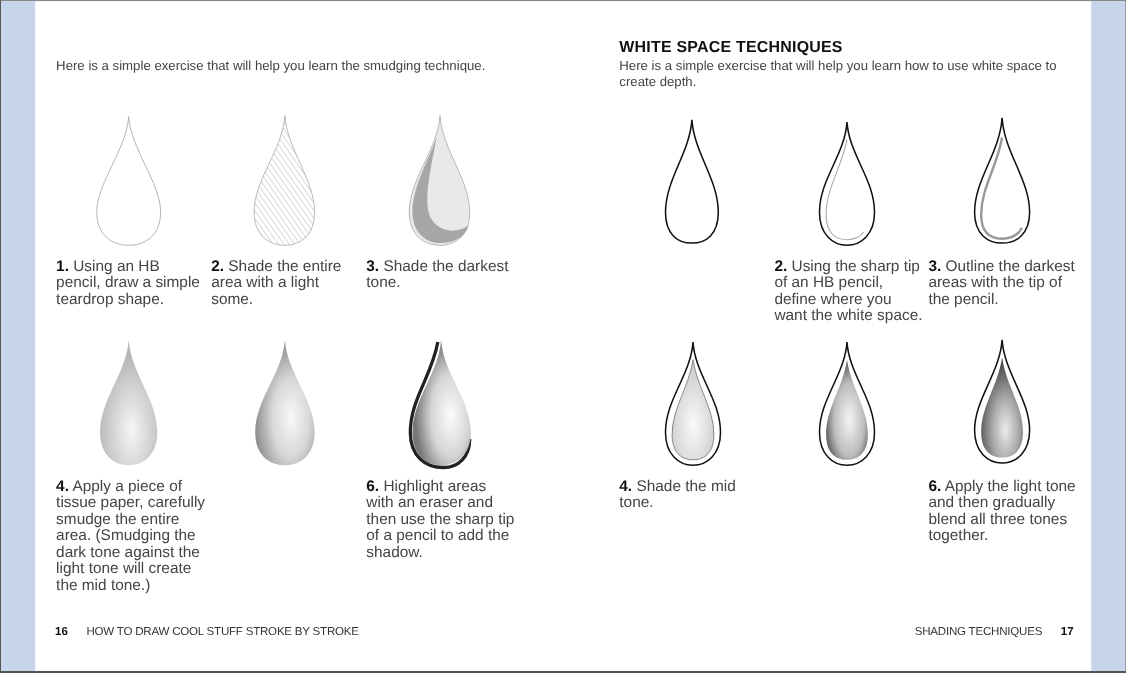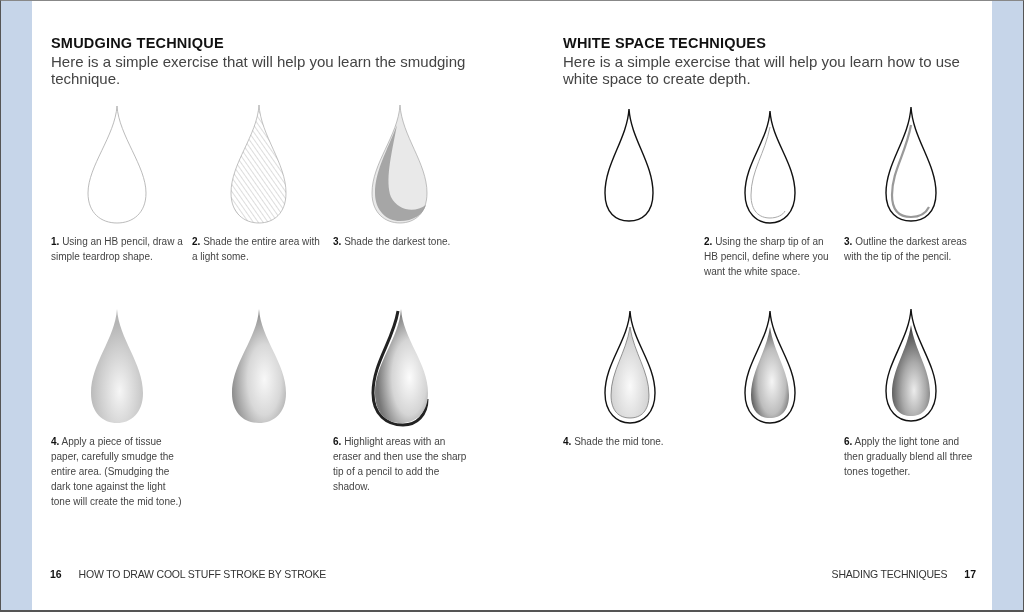--- a/index.html
+++ b/index.html
@@ -23,51 +23,50 @@
     .page.left { left: 31px; width: 480px; }
     .page.right { left: 511px; width: 480px; }
 
     .title {
       position: absolute; top: 34px; left: 19px;
       font-size: 14.5px; font-weight: bold; color: #111; letter-spacing: 0.2px;
     }
     .page.right .title { left: 51px; }
     .subtitle {
       position: absolute; top: 52px; left: 19px;
-      font-size: 15px; color: #444;
+      font-size: 12px; color: #444;
     }
     .page.right .subtitle { left: 51px; }
 
     .drop {
       position: absolute; width: 110px; height: 130px;
     }
     .drop svg { width: 100%; height: 100%; display: block; }
 
     .step {
       position: absolute; width: 136px;
-      font-size: 10px; line-height: 15px; color: #444;
+      font-size: 14px; line-height: 15px; color: #444;
     }
     .step b { color: #111; }
 
     .footer {
       position: absolute; top: 567px;
       font-size: 10.5px; color: #333;
     }
     .footer .num { font-weight: bold; color: #111; }
     .footer .run { letter-spacing: -0.2px; }
   </style>
 </head>
 <body>
 
 <div class="spread">
   <div class="strip left"></div>
   <div class="strip right"></div>
 
   <div class="page left">
-    <div class="title">SMUDGING TECHNIQUE</div>
     <div class="subtitle">Here is a simple exercise that will help you learn the smudging technique.</div>
 
     <div class="drop" style="left:29px; top:100px;">
       <svg viewBox="0 0 110 130">
         <path d="M56 5 C58 35 85 65 85 92 C85 112 72 122 56 122 C40 122 27 112 27 92 C27 65 54 35 56 5 Z" fill="#fff" stroke="#aaa" stroke-width="0.8"></path>
       </svg>
     </div>
     <div class="drop" style="left:170px; top:100px;">
       <svg viewBox="0 0 110 130">
         <defs>

